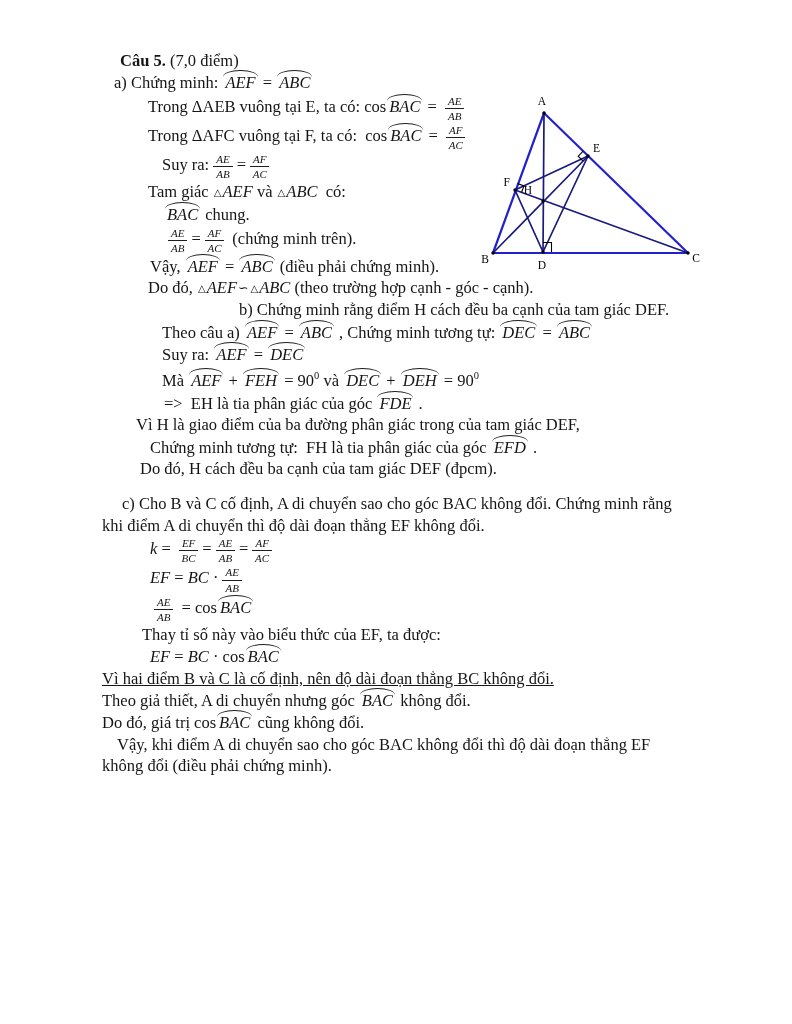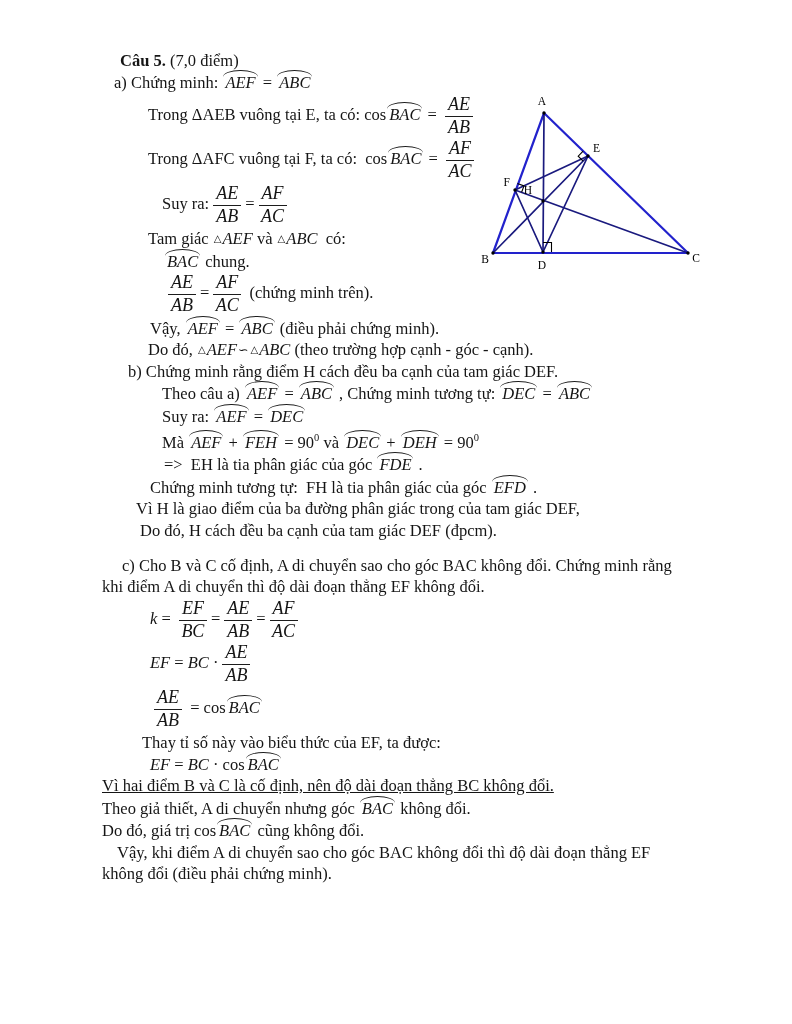--- a/index.html
+++ b/index.html
@@ -18,21 +18,21 @@
     content:"";position:absolute;left:1px;right:1px;top:-1px;height:6px;
     border-top:1.4px solid #1c1c1c;
     border-radius:50% 50% 0 0 / 100% 100% 0 0;
   }
   .sup{font-size:10.5px;vertical-align:7px;}
   .sym{font-family:"DejaVu Sans",sans-serif;}
   .sym-tri{font-size:10px;vertical-align:1.5px;margin:0 1px;}
   .sym-sim{font-size:12.5px;vertical-align:1px;margin:0 1px;}
   .frac{
     display:inline-flex;flex-direction:column;align-items:center;
-    vertical-align:middle;font-style:italic;font-size:18px;line-height:1.1;
+    vertical-align:middle;font-style:italic;font-size:11px;line-height:1.1;
     margin:1px 4px;text-align:center;
   }
   .frac .num{border-bottom:1.3px solid #1c1c1c;padding:0 3px 1px 3px;}
   .frac .den{padding-top:1px;}
   #figure{position:absolute;left:476px;top:91px;width:235px;height:188px;}
   #figure svg{display:block;}
   .fig-label{font-family:"Liberation Serif",serif;font-size:11.5px;fill:#000;}
   .side{stroke-width:2.2;fill:none;stroke-linecap:round;}
   .inner{stroke-width:1.7;fill:none;stroke-linecap:round;}
   .mark{stroke:#000;stroke-width:1.1;fill:none;}
@@ -44,27 +44,27 @@
     <div class="line" style="margin-left: 22px;"><span class="bold">Câu 5.</span><span class="t"> (7,0 điểm)</span></div>
     <div class="line" style="margin-left: 16px;"><span class="t">a) Chứng minh: </span><span class="hat">AEF</span><span class="t"> = </span><span class="hat">ABC</span></div>
     <div class="line" style="margin-left: 50px;"><span class="t">Trong ΔAEB vuông tại E, ta có: cos</span><span class="hat">BAC</span><span class="t"> = </span><span class="frac"><span class="num">AE</span><span class="den">AB</span></span></div>
     <div class="line" style="margin-left: 50px;"><span class="t">Trong ΔAFC vuông tại F, ta có:  cos</span><span class="hat">BAC</span><span class="t"> = </span><span class="frac"><span class="num">AF</span><span class="den">AC</span></span></div>
     <div class="line" style="margin-left: 64px;"><span class="t">Suy ra:</span><span class="frac"><span class="num">AE</span><span class="den">AB</span></span><span class="t">=</span><span class="frac"><span class="num">AF</span><span class="den">AC</span></span></div>
     <div class="line" style="margin-left: 50px;"><span class="t">Tam giác </span><span class="sym sym-tri">△</span><span class="it">AEF</span><span class="t"> và </span><span class="sym sym-tri">△</span><span class="it">ABC</span><span class="t">  có:</span></div>
     <div class="line" style="margin-left: 66px;"><span class="hat">BAC</span><span class="t"> chung.</span></div>
     <div class="line" style="margin-left: 66px;"><span class="frac"><span class="num">AE</span><span class="den">AB</span></span><span class="t">=</span><span class="frac"><span class="num">AF</span><span class="den">AC</span></span><span class="t"> (chứng minh trên).</span></div>
     <div class="line" style="margin-left: 52px;"><span class="t">Vậy, </span><span class="hat">AEF</span><span class="t"> = </span><span class="hat">ABC</span><span class="t"> (điều phải chứng minh).</span></div>
     <div class="line" style="margin-left: 50px;"><span class="t">Do đó, </span><span class="sym sym-tri">△</span><span class="it">AEF</span><span class="sym sym-sim">∽</span><span class="sym sym-tri">△</span><span class="it">ABC</span><span class="t"> (theo trường hợp cạnh - góc - cạnh).</span></div>
-    <div class="line" style="margin-left: 30px;"><span class="t">b) Chứng minh rằng điểm H cách đều ba cạnh của tam giác DEF.</span></div>
+    <div class="line" style="margin-left: 38px; text-align: center;"><span class="t">b) Chứng minh rằng điểm H cách đều ba cạnh của tam giác DEF.</span></div>
     <div class="line" style="margin-left: 64px;"><span class="t">Theo câu a) </span><span class="hat">AEF</span><span class="t"> = </span><span class="hat">ABC</span><span class="t"> , Chứng minh tương tự: </span><span class="hat">DEC</span><span class="t"> = </span><span class="hat">ABC</span></div>
     <div class="line" style="margin-left: 64px;"><span class="t">Suy ra: </span><span class="hat">AEF</span><span class="t"> = </span><span class="hat">DEC</span></div>
     <div class="line" style="margin-left: 64px;"><span class="t">Mà </span><span class="hat">AEF</span><span class="t"> + </span><span class="hat">FEH</span><span class="t"> = 90</span><span class="sup">0</span><span class="t"> và </span><span class="hat">DEC</span><span class="t"> + </span><span class="hat">DEH</span><span class="t"> = 90</span><span class="sup">0</span></div>
     <div class="line" style="margin-left: 66px;"><span class="t">=&gt;  EH là tia phân giác của góc </span><span class="hat">FDE</span><span class="t"> .</span></div>
+    <div class="line" style="margin-left: 38px;"><span class="t">Vì H là giao điểm của ba đường phân giác trong của tam giác DEF,</span></div>
     <div class="line" style="margin-left: 52px;"><span class="t">Chứng minh tương tự:  FH là tia phân giác của góc </span><span class="hat">EFD</span><span class="t"> .</span></div>
-    <div class="line" style="margin-left: 38px;"><span class="t">Vì H là giao điểm của ba đường phân giác trong của tam giác DEF,</span></div>
     <div class="line" style="margin-left: 42px;"><span class="t">Do đó, H cách đều ba cạnh của tam giác DEF (đpcm).</span></div>
     <div class="line" style="margin-left: 24px; margin-top: 14px;"><span class="t">c) Cho B và C cố định, A di chuyển sao cho góc BAC không đổi. Chứng minh rằng</span></div>
     <div class="line" style="margin-left: 4px;"><span class="t">khi điểm A di chuyển thì độ dài đoạn thẳng EF không đổi.</span></div>
     <div class="line" style="margin-left: 52px;"><span class="it">k</span><span class="t"> = </span><span class="frac"><span class="num">EF</span><span class="den">BC</span></span><span class="t">=</span><span class="frac"><span class="num">AE</span><span class="den">AB</span></span><span class="t">=</span><span class="frac"><span class="num">AF</span><span class="den">AC</span></span></div>
     <div class="line" style="margin-left: 52px;"><span class="it">EF</span><span class="t"> = </span><span class="it">BC</span><span class="t"> ·</span><span class="frac"><span class="num">AE</span><span class="den">AB</span></span></div>
     <div class="line" style="margin-left: 52px;"><span class="frac"><span class="num">AE</span><span class="den">AB</span></span><span class="t"> = cos</span><span class="hat">BAC</span></div>
     <div class="line" style="margin-left: 44px;"><span class="t">Thay tỉ số này vào biểu thức của EF, ta được:</span></div>
     <div class="line" style="margin-left: 52px;"><span class="it">EF</span><span class="t"> = </span><span class="it">BC</span><span class="t"> · cos</span><span class="hat">BAC</span></div>
     <div class="line" style="margin-left: 4px; text-decoration: underline;"><span class="t">Vì hai điểm B và C là cố định, nên độ dài đoạn thẳng BC không đổi.</span></div>
     <div class="line" style="margin-left: 4px;"><span class="t">Theo giả thiết, A di chuyển nhưng góc </span><span class="hat">BAC</span><span class="t"> không đổi.</span></div>

